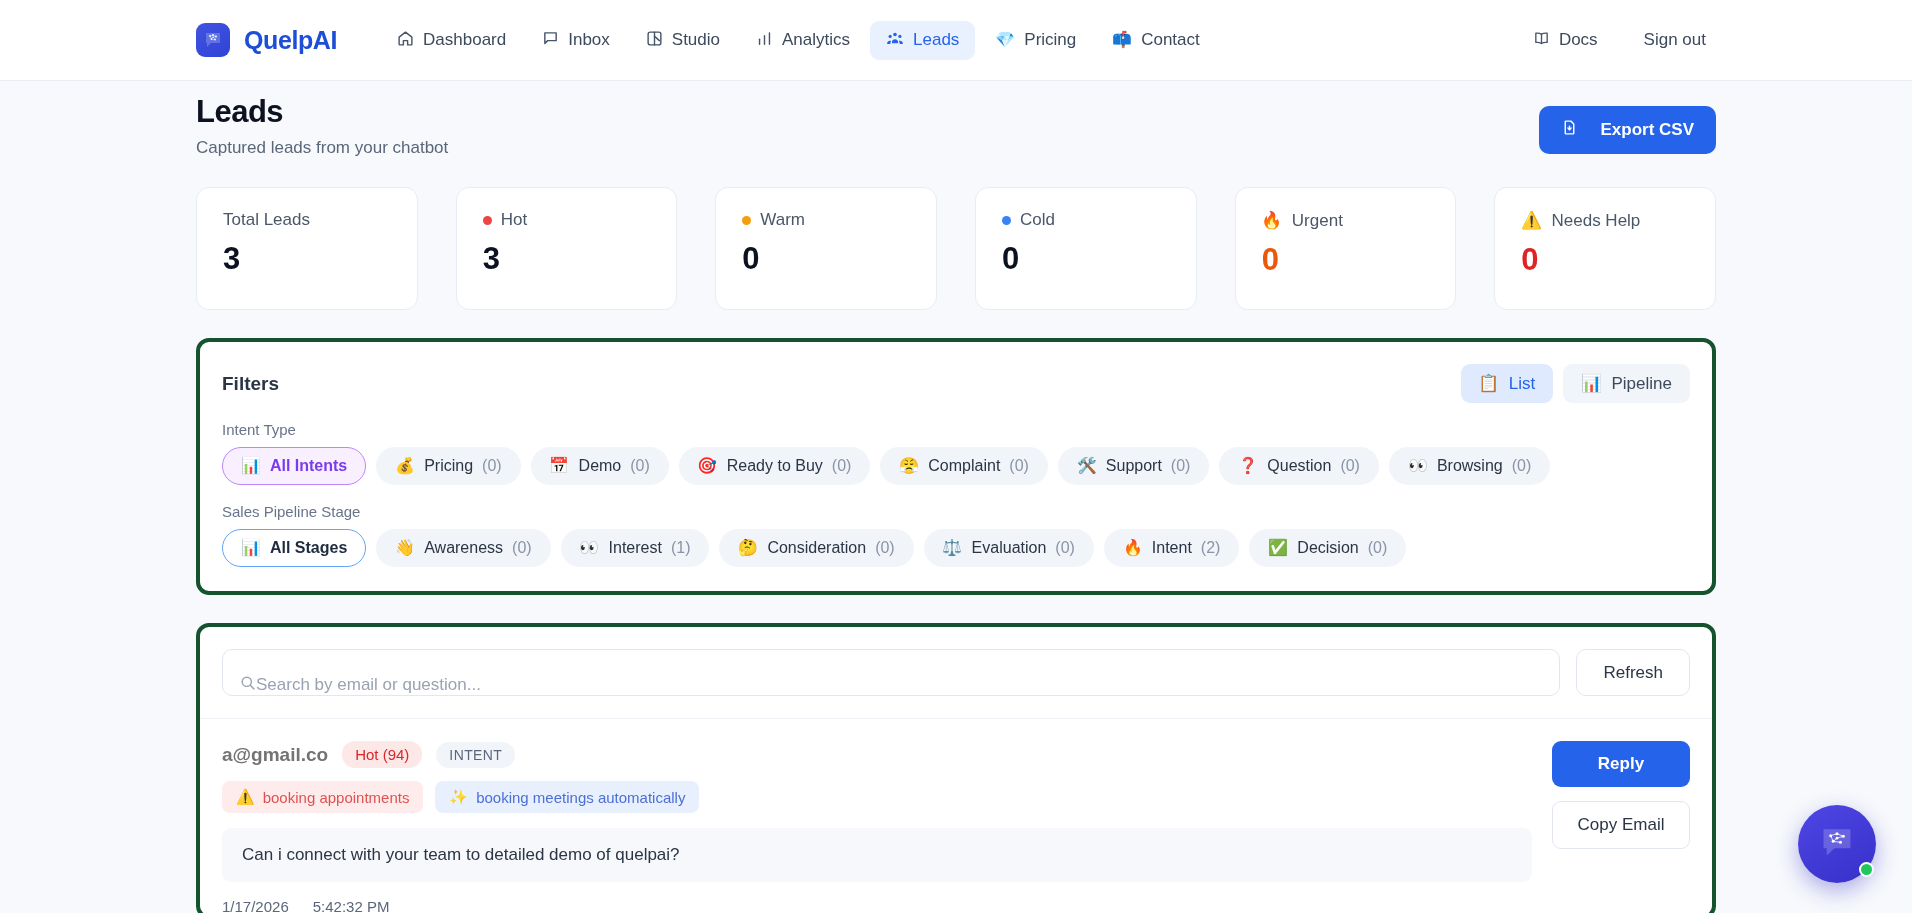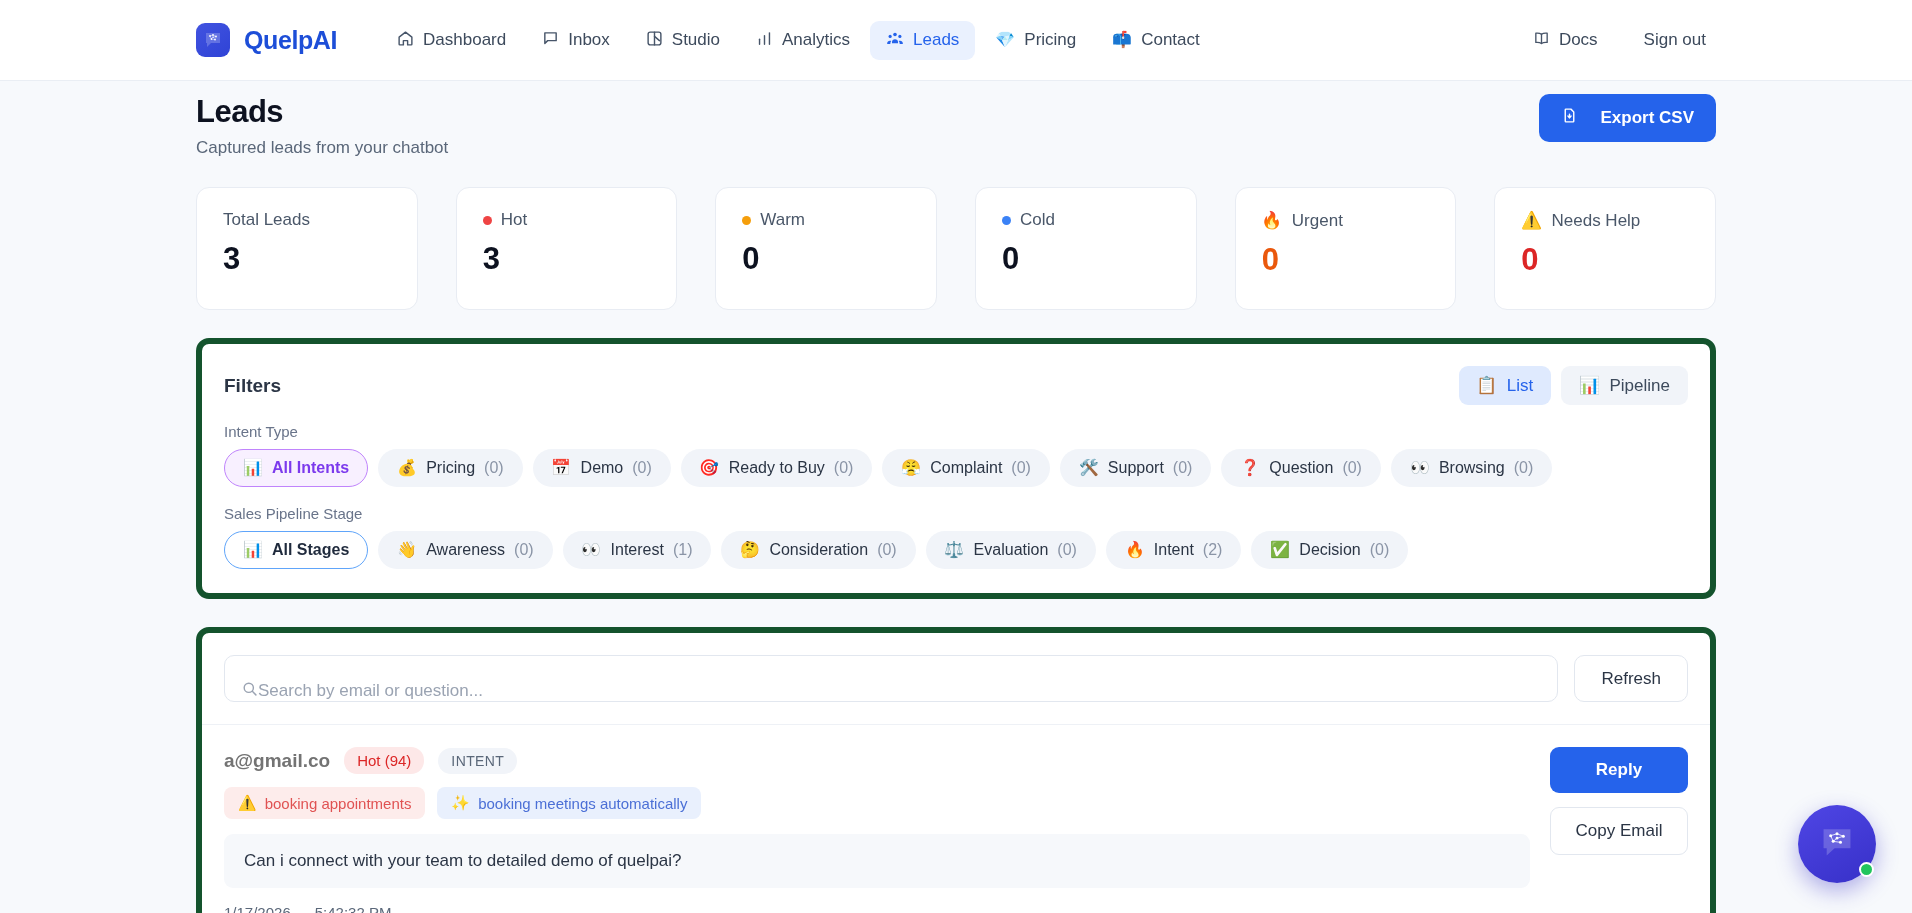--- a/index.html
+++ b/index.html
@@ -57,41 +57,42 @@
     padding-top: 13px;
   }
   .page-title { font-size: 31px; font-weight: bold; letter-spacing: -0.5px; color: #0d1220; }
   .page-sub { font-size: 17px; color: #5a6779; margin-top: 8px; }
   .export-btn {
     display: flex; align-items: center; gap: 22px;
     background: #2563eb; color: #fff; border: none;
     border-radius: 10px; padding: 13px 22px;
     font-size: 17px; font-weight: bold; cursor: pointer;
     font-family: "Liberation Sans", sans-serif;
+    margin-top: 12px;
   }
 
   
   .stats {
     display: grid; grid-template-columns: repeat(6, 1fr); gap: 38px;
     margin-top: 29px;
   }
   .stat-card {
     background: #fff; border: 1px solid #e8ecf3; border-radius: 13px;
     padding: 22px 26px 26px 26px; height: 123px;
   }
   .stat-label {
     display: flex; align-items: center; gap: 9px;
     font-size: 17px; color: #4a5769;
   }
   .dot { width: 9px; height: 9px; border-radius: 50%; display: inline-block; }
   .stat-value { font-size: 31px; font-weight: bold; margin-top: 11px; color: #0d1220; }
 
   
   .card {
-    background: #fff; border: 6px solid #14532d; border-radius: 13px;
+    background: #fff; border: 4px solid #14532d; border-radius: 13px;
     margin-top: 28px;
   }
   .filters-inner { padding: 22px 22px 24px 22px; }
   .filters-head { display: flex; align-items: center; justify-content: space-between; }
   .filters-title { font-size: 19px; font-weight: bold; color: #2b3545; }
   .view-toggle { display: flex; gap: 10px; }
   .view-btn {
     display: flex; align-items: center; gap: 9px;
     padding: 9px 18px; border-radius: 9px; font-size: 17px;
     background: #f1f4f9; color: #3d4a5c; cursor: pointer; border: none;

